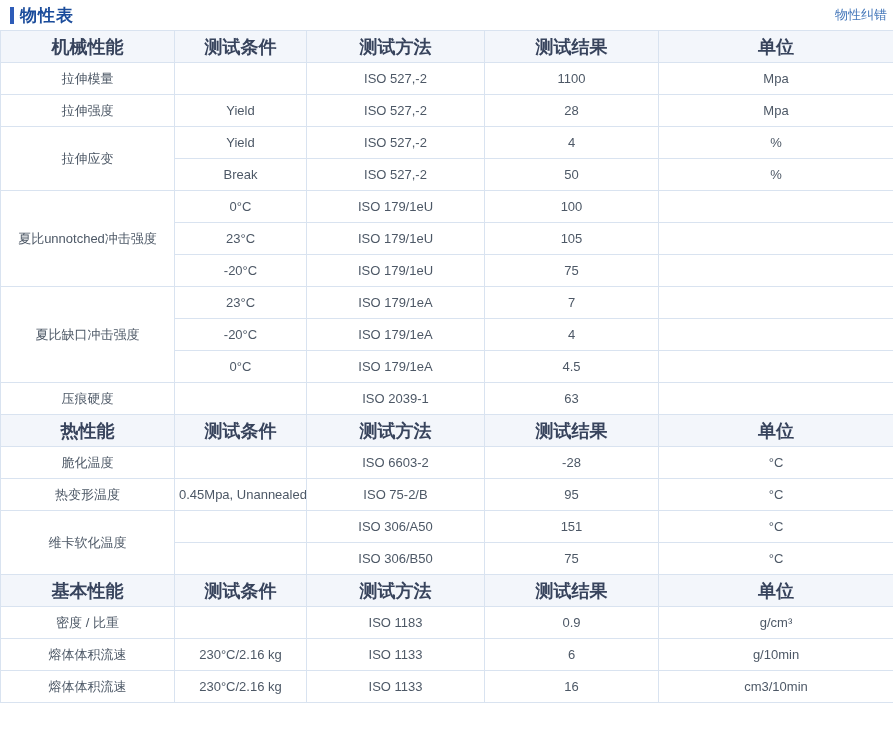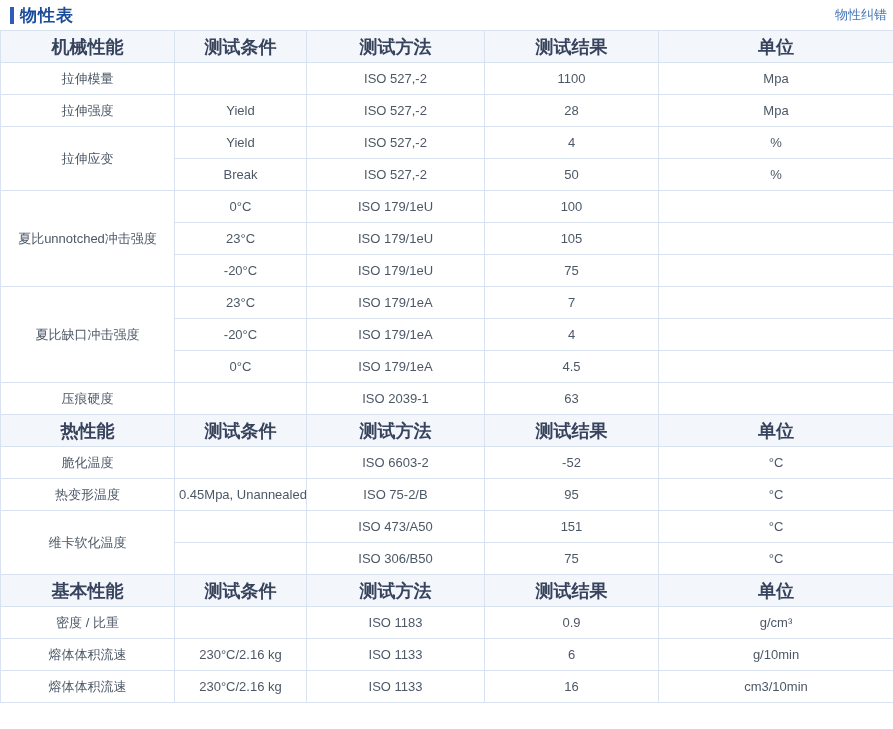--- a/index.html
+++ b/index.html
@@ -170,34 +170,34 @@
     <th>热性能</th>
     <th>测试条件</th>
     <th>测试方法</th>
     <th>测试结果</th>
     <th>单位</th>
   </tr>
   <tr>
     <td>脆化温度</td>
     <td></td>
     <td>ISO 6603-2</td>
-    <td>-52</td>
+    <td>-28</td>
     <td>°C</td>
   </tr>
   <tr>
     <td>热变形温度</td>
     <td>0.45Mpa, Unannealed</td>
     <td>ISO 75-2/B</td>
     <td>95</td>
     <td>°C</td>
   </tr>
   <tr>
     <td rowspan="2">维卡软化温度</td>
     <td></td>
-    <td>ISO 473/A50</td>
+    <td>ISO 306/A50</td>
     <td>151</td>
     <td>°C</td>
   </tr>
   <tr>
     <td></td>
     <td>ISO 306/B50</td>
     <td>75</td>
     <td>°C</td>
   </tr>
 

